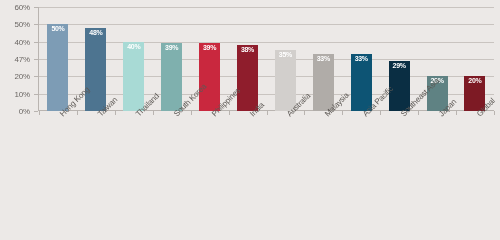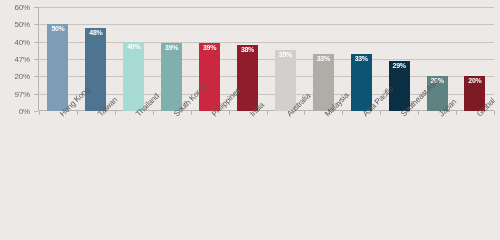--- a/index.html
+++ b/index.html
@@ -148,21 +148,21 @@
     text-align: left;
   }
 </style>
 </head>
 <body>
 
 <div id="chart-root">
 
   <div id="y-axis-labels">
       <div class="y-tick-label" style="top: 111px;">0%</div>
-      <div class="y-tick-label" style="top: 93.6667px;">97%</div>
+      <div class="y-tick-label" style="top: 93.6667px;">10%</div>
       <div class="y-tick-label" style="top: 76.3333px;">20%</div>
       <div class="y-tick-label" style="top: 59px;">47%</div>
       <div class="y-tick-label" style="top: 41.6667px;">40%</div>
       <div class="y-tick-label" style="top: 24.3333px;">50%</div>
       <div class="y-tick-label" style="top: 7px;">60%</div>
     </div>
   <div id="y-axis-line"></div>
 
   <div id="plot-area">
     <div id="gridlines">

